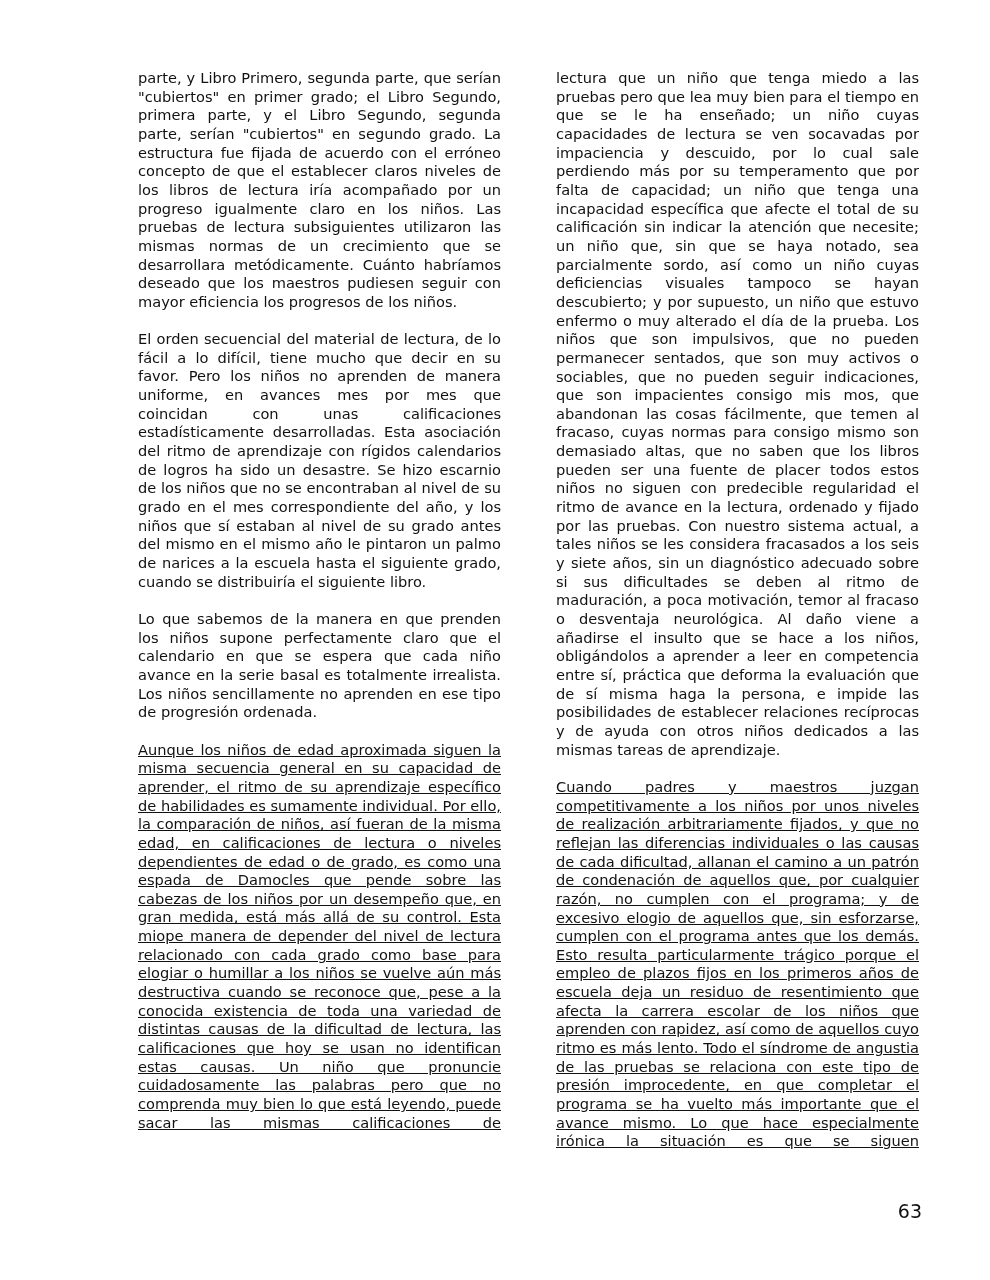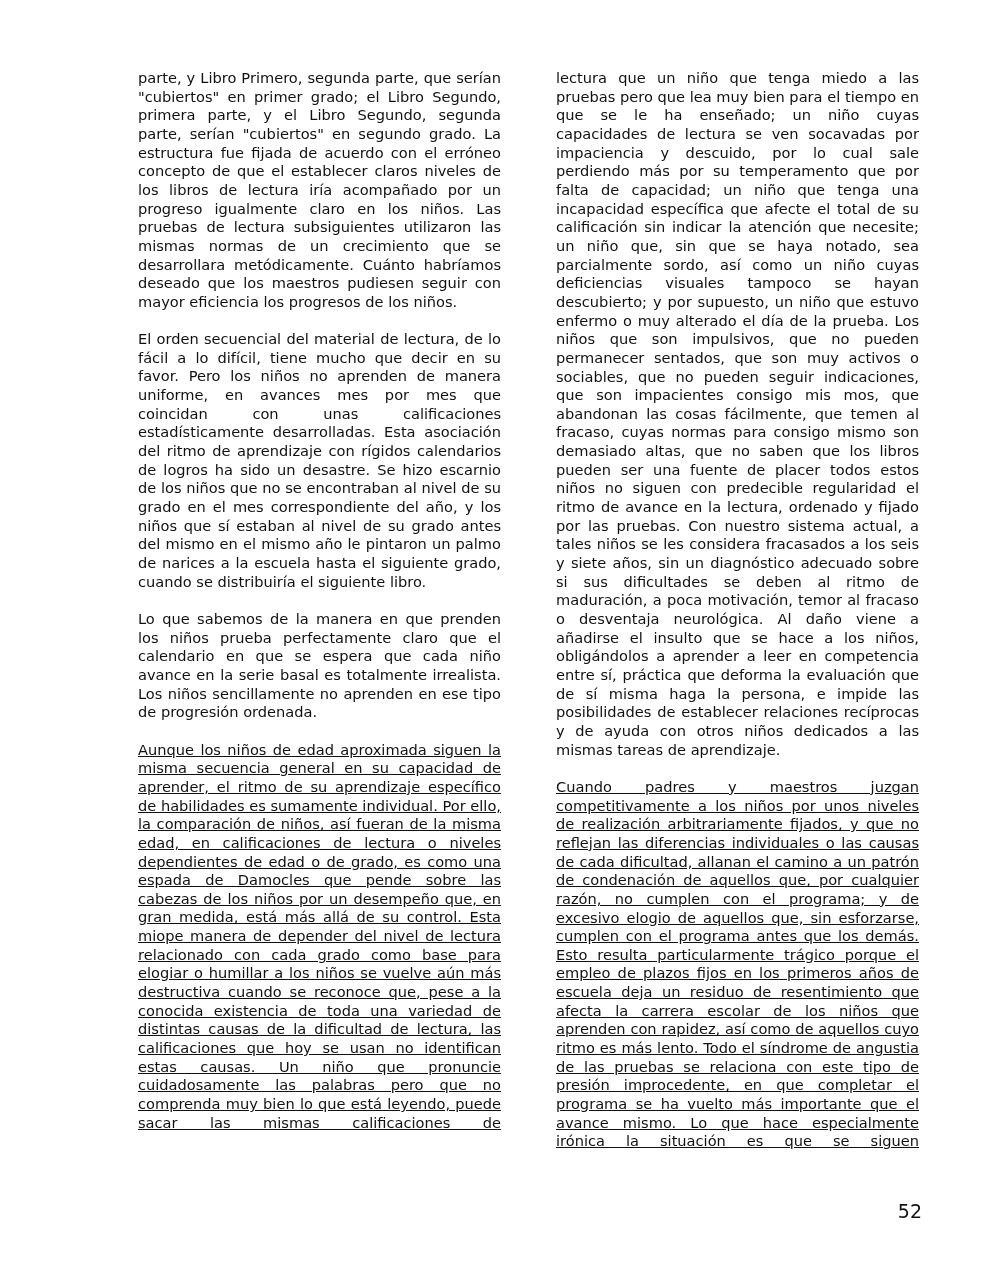--- a/index.html
+++ b/index.html
@@ -54,24 +54,24 @@
     }
   </style>
 </head>
 <body>
 
 <div class="page">
 
   <div class="column left">
     <p class="para no-last-justify">parte, y Libro Primero, segunda parte, que serían "cubiertos" en primer grado; el Libro Segundo, primera parte, y el Libro Segundo, segunda parte, serían "cubiertos" en segundo grado. La estructura fue fijada de acuerdo con el erróneo concepto de que el establecer claros niveles de los libros de lectura iría acompañado por un progreso igualmente claro en los niños. Las pruebas de lectura subsiguientes utilizaron las mismas normas de un crecimiento que se desarrollara metódicamente. Cuánto habríamos deseado que los maestros pudiesen seguir con mayor eficiencia los progresos de los niños.</p>
     <p class="para no-last-justify">El orden secuencial del material de lectura, de lo fácil a lo difícil, tiene mucho que decir en su favor. Pero los niños no aprenden de manera uniforme, en avances mes por mes que coincidan con unas calificaciones estadísticamente desarrolladas. Esta asociación del ritmo de aprendizaje con rígidos calendarios de logros ha sido un desastre. Se hizo escarnio de los niños que no se encontraban al nivel de su grado en el mes correspondiente del año, y los niños que sí estaban al nivel de su grado antes del mismo en el mismo año le pintaron un palmo de narices a la escuela hasta el siguiente grado, cuando se distribuiría el siguiente libro.</p>
-    <p class="para no-last-justify">Lo que sabemos de la manera en que prenden los niños prueba perfectamente claro que el calendario en que se espera que cada niño avance en la serie basal es totalmente irrealista. Los niños sencillamente no aprenden en ese tipo de progresión ordenada.</p>
+    <p class="para no-last-justify">Lo que sabemos de la manera en que prenden los niños supone perfectamente claro que el calendario en que se espera que cada niño avance en la serie basal es totalmente irrealista. Los niños sencillamente no aprenden en ese tipo de progresión ordenada.</p>
     <p class="para last-justify">Aunque los niños de edad aproximada siguen la misma secuencia general en su capacidad de aprender, el ritmo de su aprendizaje específico de habilidades es sumamente individual. Por ello, la comparación de niños, así fueran de la misma edad, en calificaciones de lectura o niveles dependientes de edad o de grado, es como una espada de Damocles que pende sobre las cabezas de los niños por un desempeño que, en gran medida, está más allá de su control. Esta miope manera de depender del nivel de lectura relacionado con cada grado como base para elogiar o humillar a los niños se vuelve aún más destructiva cuando se reconoce que, pese a la conocida existencia de toda una variedad de distintas causas de la dificultad de lectura, las calificaciones que hoy se usan no identifican estas causas. Un niño que pronuncie cuidadosamente las palabras pero que no comprenda muy bien lo que está leyendo, puede sacar las mismas calificaciones de</p>
   </div>
 
   <div class="column right">
     <p class="para no-last-justify">lectura que un niño que tenga miedo a las pruebas pero que lea muy bien para el tiempo en que se le ha enseñado; un niño cuyas capacidades de lectura se ven socavadas por impaciencia y descuido, por lo cual sale perdiendo más por su temperamento que por falta de capacidad; un niño que tenga una incapacidad específica que afecte el total de su calificación sin indicar la atención que necesite; un niño que, sin que se haya notado, sea parcialmente sordo, así como un niño cuyas deficiencias visuales tampoco se hayan descubierto; y por supuesto, un niño que estuvo enfermo o muy alterado el día de la prueba. Los niños que son impulsivos, que no pueden permanecer sentados, que son muy activos o sociables, que no pueden seguir indicaciones, que son impacientes consigo mis mos, que abandonan las cosas fácilmente, que temen al fracaso, cuyas normas para consigo mismo son demasiado altas, que no saben que los libros pueden ser una fuente de placer todos estos niños no siguen con predecible regularidad el ritmo de avance en la lectura, ordenado y fijado por las pruebas. Con nuestro sistema actual, a tales niños se les considera fracasados a los seis y siete años, sin un diagnóstico adecuado sobre si sus dificultades se deben al ritmo de maduración, a poca motivación, temor al fracaso o desventaja neurológica. Al daño viene a añadirse el insulto que se hace a los niños, obligándolos a aprender a leer en competencia entre sí, práctica que deforma la evaluación que de sí misma haga la persona, e impide las posibilidades de establecer relaciones recíprocas y de ayuda con otros niños dedicados a las mismas tareas de aprendizaje.</p>
     <p class="para last-justify">Cuando padres y maestros juzgan competitivamente a los niños por unos niveles de realización arbitrariamente fijados, y que no reflejan las diferencias individuales o las causas de cada dificultad, allanan el camino a un patrón de condenación de aquellos que, por cualquier razón, no cumplen con el programa; y de excesivo elogio de aquellos que, sin esforzarse, cumplen con el programa antes que los demás. Esto resulta particularmente trágico porque el empleo de plazos fijos en los primeros años de escuela deja un residuo de resentimiento que afecta la carrera escolar de los niños que aprenden con rapidez, así como de aquellos cuyo ritmo es más lento. Todo el síndrome de angustia de las pruebas se relaciona con este tipo de presión improcedente, en que completar el programa se ha vuelto más importante que el avance mismo. Lo que hace especialmente irónica la situación es que se siguen</p>
   </div>
 
-  <div class="page-number">52</div>
+  <div class="page-number">63</div>
 
 </div>
 
 </body></html>

